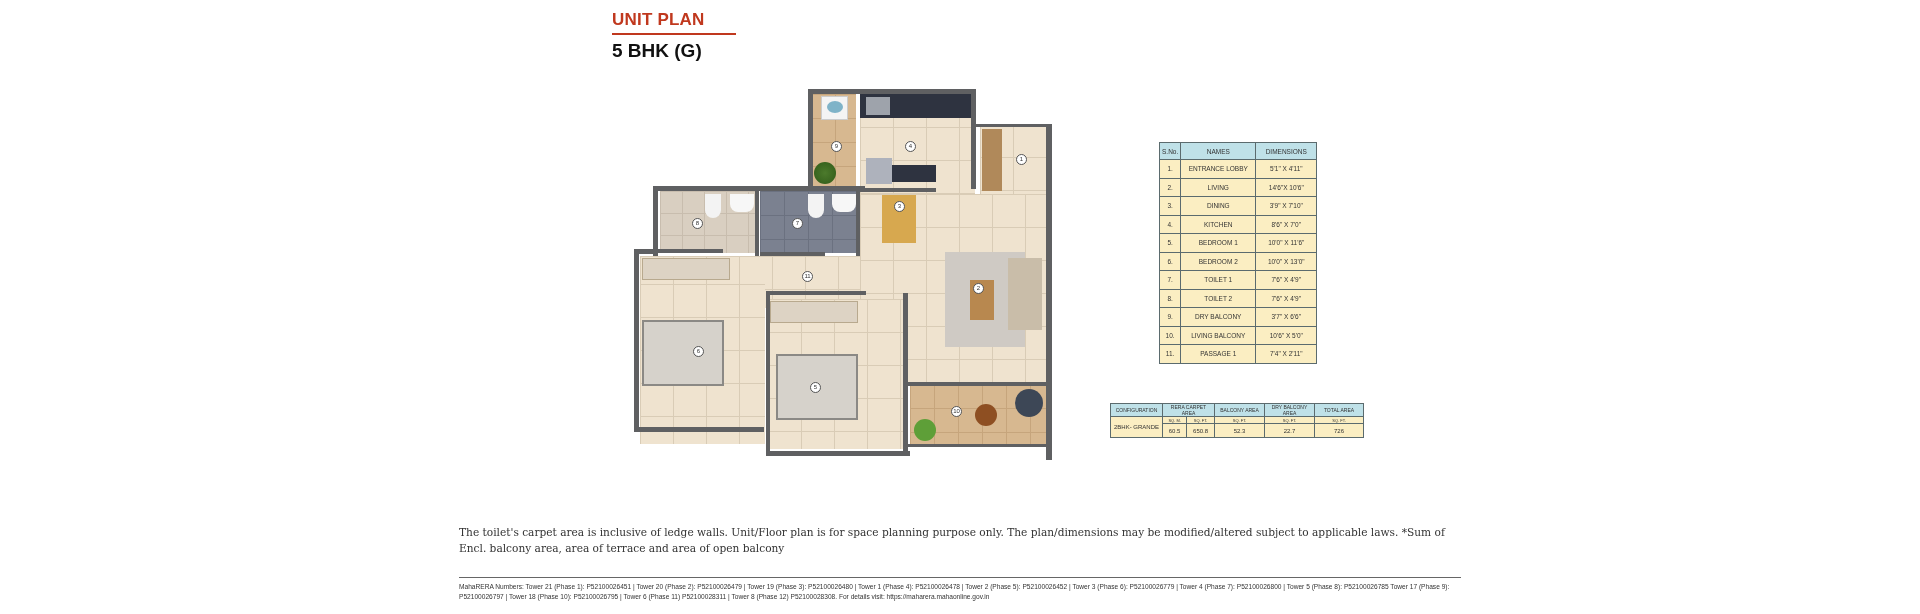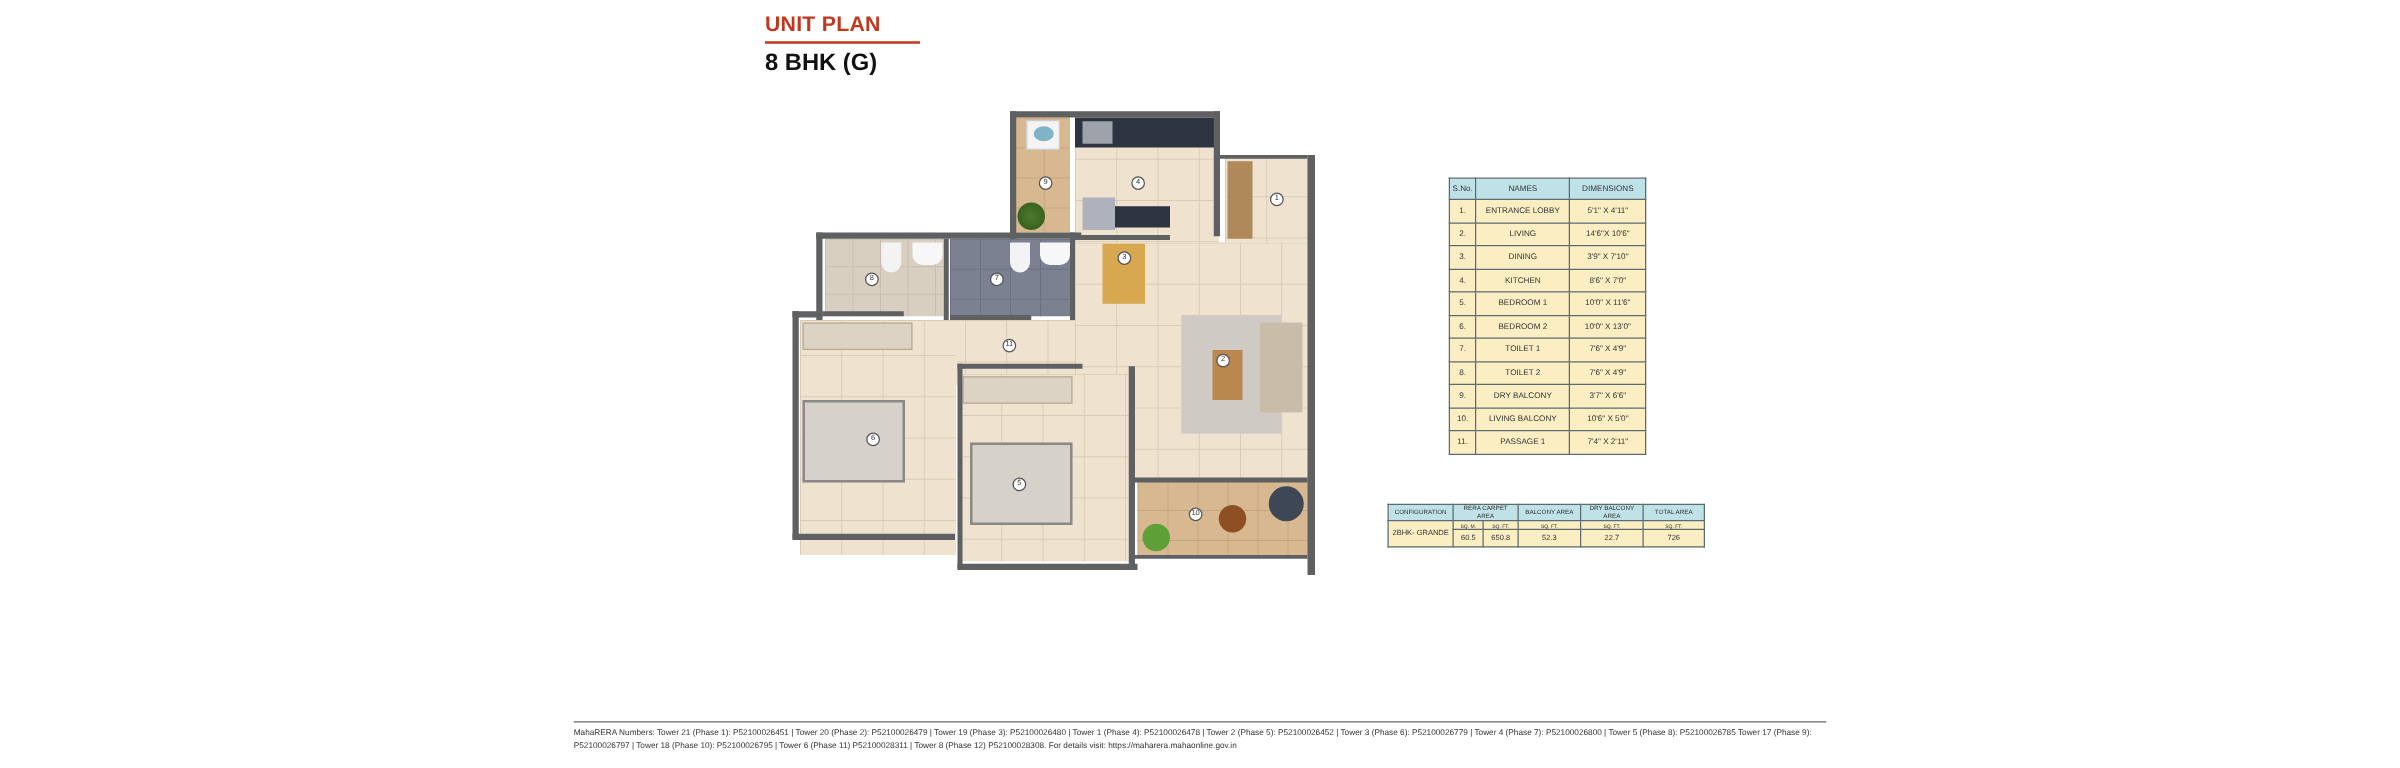--- a/index.html
+++ b/index.html
@@ -45,21 +45,21 @@
 
   .notes { position:absolute; left:459px; top:524px; width:1010px; font-family:"DejaVu Serif", serif; font-size:10.6px; line-height:16px; color:#333; }
   .rule { position:absolute; left:459px; top:577px; width:1002px; height:1px; background:#666; }
   .rera { position:absolute; left:459px; top:582px; width:1010px; font-size:6.6px; line-height:10px; color:#333; }
 </style>
 </head>
 <body>
 
 <div class="title-block">
   <div class="title-top">UNIT PLAN</div>
-  <div class="title-sub">8 BHK (G)</div>
+  <div class="title-sub">5 BHK (G)</div>
 </div>
 
 <div class="plan">
 
   <div class="room tile-wood" style="left:181px; top:10px; width:45px; height:92px;"></div>
   <div class="furn" style="left:191px; top:12px; width:25px; height:22px; background:#f4f4f4; border:1px solid #ccc;">
       <div style="margin:4px auto; width:16px; height:12px; border-radius:50%; background:#7fb3c8;"></div>
     </div>
   <div class="furn" style="left:184px; top:78px; width:22px; height:22px; border-radius:50%; background:radial-gradient(#4c7a2c,#2f5a18);"></div>
 
@@ -224,17 +224,18 @@
       <td>60.5</td>
       <td>650.8</td>
       <td>52.3</td>
       <td>22.7</td>
       <td>726</td>
     </tr>
   </tbody>
 </table>
 
 <div class="notes">
+  <div>The toilet's carpet area is inclusive of ledge walls. Unit/Floor plan is for space planning purpose only. The plan/dimensions may be modified/altered subject to applicable laws. *Sum of Encl. balcony area, area of terrace and area of open balcony</div>
 </div>
 
 <div class="rule"></div>
 
 <div class="rera">MahaRERA Numbers: Tower 21 (Phase 1): P52100026451 | Tower 20 (Phase 2): P52100026479 | Tower 19 (Phase 3): P52100026480 | Tower 1 (Phase 4): P52100026478 | Tower 2 (Phase 5): P52100026452 | Tower 3 (Phase 6): P52100026779 | Tower 4 (Phase 7): P52100026800 | Tower 5 (Phase 8): P52100026785 Tower 17 (Phase 9): P52100026797 | Tower 18 (Phase 10): P52100026795 | Tower 6 (Phase 11) P52100028311 | Tower 8 (Phase 12) P52100028308. For details visit: https://maharera.mahaonline.gov.in</div>
 
 </body></html>

